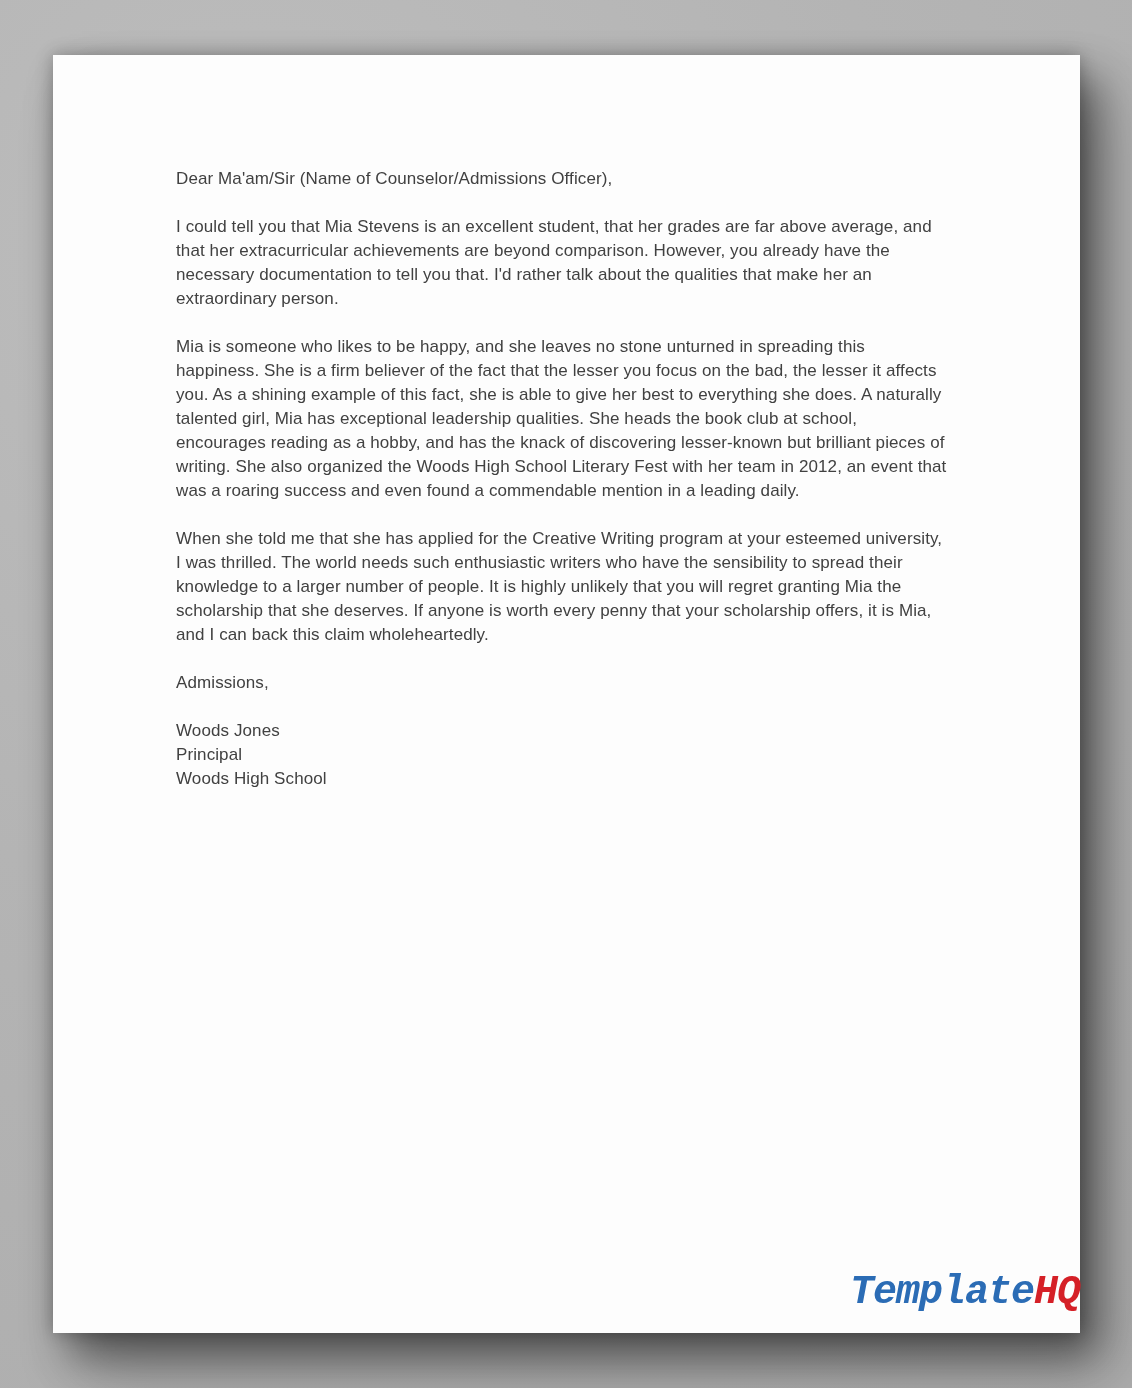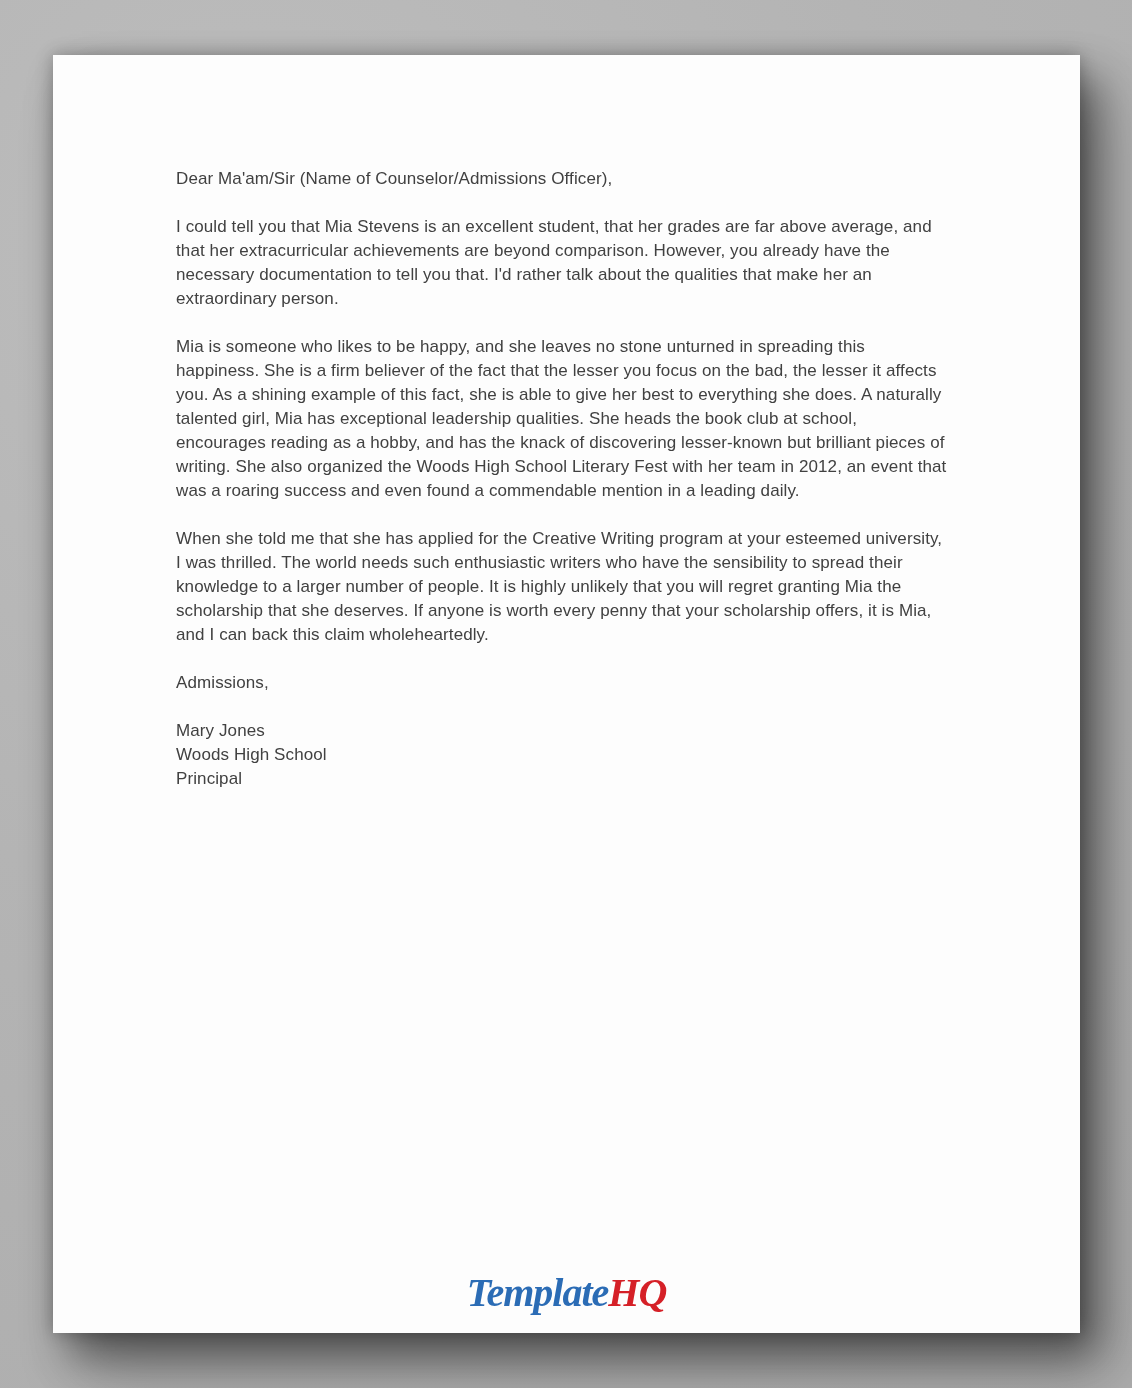--- a/index.html
+++ b/index.html
@@ -47,22 +47,22 @@
 
   .signature-block div {
     line-height: 24px;
   }
 
   .footer-logo {
     position: absolute;
     left: 0;
     bottom: 16px;
     width: 100%;
-    text-align: center;
-    font-family: Liberation Serif, serif;
+    text-align: right;
+    font-family: Liberation Mono, monospace;
     font-weight: bold;
     font-style: italic;
     font-size: 40px;
     line-height: 48px;
     letter-spacing: -1px;
   }
 </style>
 </head>
 <body>
 
@@ -74,23 +74,23 @@
 
     <p>I could tell you that Mia Stevens is an excellent student, that her grades are far above average, and that her extracurricular achievements are beyond comparison. However, you already have the necessary documentation to tell you that. I'd rather talk about the qualities that make her an extraordinary person.</p>
 
     <p>Mia is someone who likes to be happy, and she leaves no stone unturned in spreading this happiness. She is a firm believer of the fact that the lesser you focus on the bad, the lesser it affects you. As a shining example of this fact, she is able to give her best to everything she does. A naturally talented girl, Mia has exceptional leadership qualities. She heads the book club at school, encourages reading as a hobby, and has the knack of discovering lesser-known but brilliant pieces of writing. She also organized the Woods High School Literary Fest with her team in 2012, an event that was a roaring success and even found a commendable mention in a leading daily.</p>
 
     <p>When she told me that she has applied for the Creative Writing program at your esteemed university, I was thrilled. The world needs such enthusiastic writers who have the sensibility to spread their knowledge to a larger number of people. It is highly unlikely that you will regret granting Mia the scholarship that she deserves. If anyone is worth every penny that your scholarship offers, it is Mia, and I can back this claim wholeheartedly.</p>
 
     <p class="closing">Admissions,</p>
 
     <div class="signature-block">
-      <div>Mary Jones</div>
+      <div>Woods Jones</div>
+      <div>Principal</div>
       <div>Woods High School</div>
-      <div>Principal</div>
     </div>
 
   </div>
 
   <div class="footer-logo">
     <span style="color: rgb(43, 108, 181);">Template</span><span style="color: rgb(213, 32, 39);">HQ</span>
   </div>
 
 </div>
 

